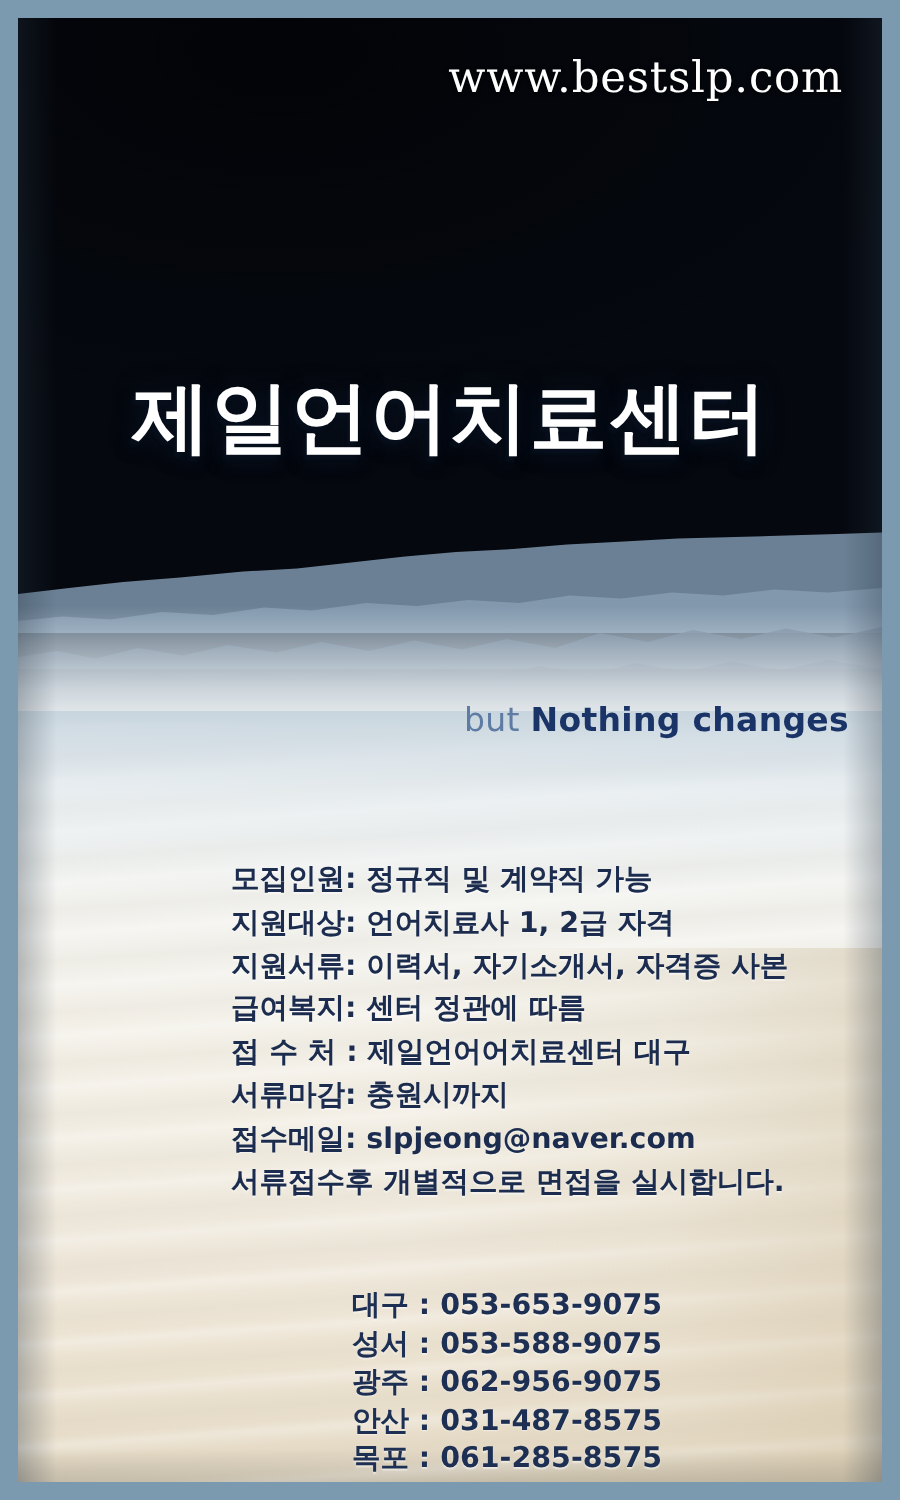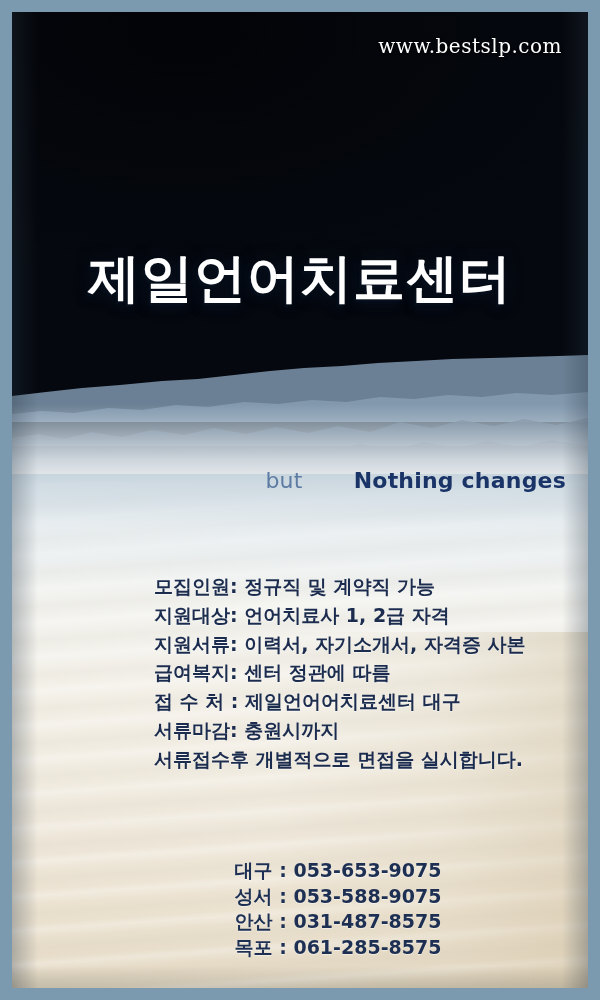--- a/index.html
+++ b/index.html
@@ -153,21 +153,21 @@
       linear-gradient(0deg, rgba(60,60,50,0.18) 0px, rgba(60,60,50,0) 22px);
     pointer-events: none;
   }
 
   
   .site-url {
     position: absolute;
     top: 22px;
     right: 26px;
     font-family: "DejaVu Serif", "Liberation Serif", serif;
-    font-size: 20px;
+    font-size: 29px;
     letter-spacing: 0.5px;
     color: #ffffff;
     text-shadow: 0 1px 3px rgba(0,0,0,0.85);
     white-space: nowrap;
   }
 
   .main-title {
     position: absolute;
     top: 232px;
     left: 0;
@@ -204,21 +204,20 @@
     margin-top: 4px;
     letter-spacing: 0.2px;
   }
   .tagline-but {
     color: #5d7ba3;
     font-weight: 400;
   }
   .tagline-strong {
     color: #1b3468;
     font-weight: 700;
-    margin-left: 44px;
   }
 
   .details {
     position: absolute;
     left: 142px;
     top: 560px;
     font-family: "DejaVu Sans", "Liberation Sans", sans-serif;
     font-weight: 700;
     font-size: 19px;
     line-height: 28.8px;
@@ -299,24 +298,26 @@
       </div>
     </div>
 
     <div class="details">
       <span class="detail-row">모집인원: 정규직 및 계약직 가능</span>
       <span class="detail-row">지원대상: 언어치료사 1, 2급 자격</span>
       <span class="detail-row">지원서류: 이력서, 자기소개서, 자격증 사본</span>
       <span class="detail-row">급여복지: 센터 정관에 따름</span>
       <span class="detail-row">접 수 처 : 제일언어어치료센터 대구</span>
       <span class="detail-row">서류마감: 충원시까지</span>
+      <span class="detail-row">접수메일: slpjeong@naver.com</span>
       <span class="detail-row">서류접수후 개별적으로 면접을 실시합니다.</span>
     </div>
 
     <div class="phones">
       <span class="phone-row">대구 : 053-653-9075</span>
       <span class="phone-row">성서 : 053-588-9075</span>
+      <span class="phone-row">광주 : 062-956-9075</span>
       <span class="phone-row">안산 : 031-487-8575</span>
       <span class="phone-row">목포 : 061-285-8575</span>
     </div>
 
   </div>
 </div>
 
 </body></html>

